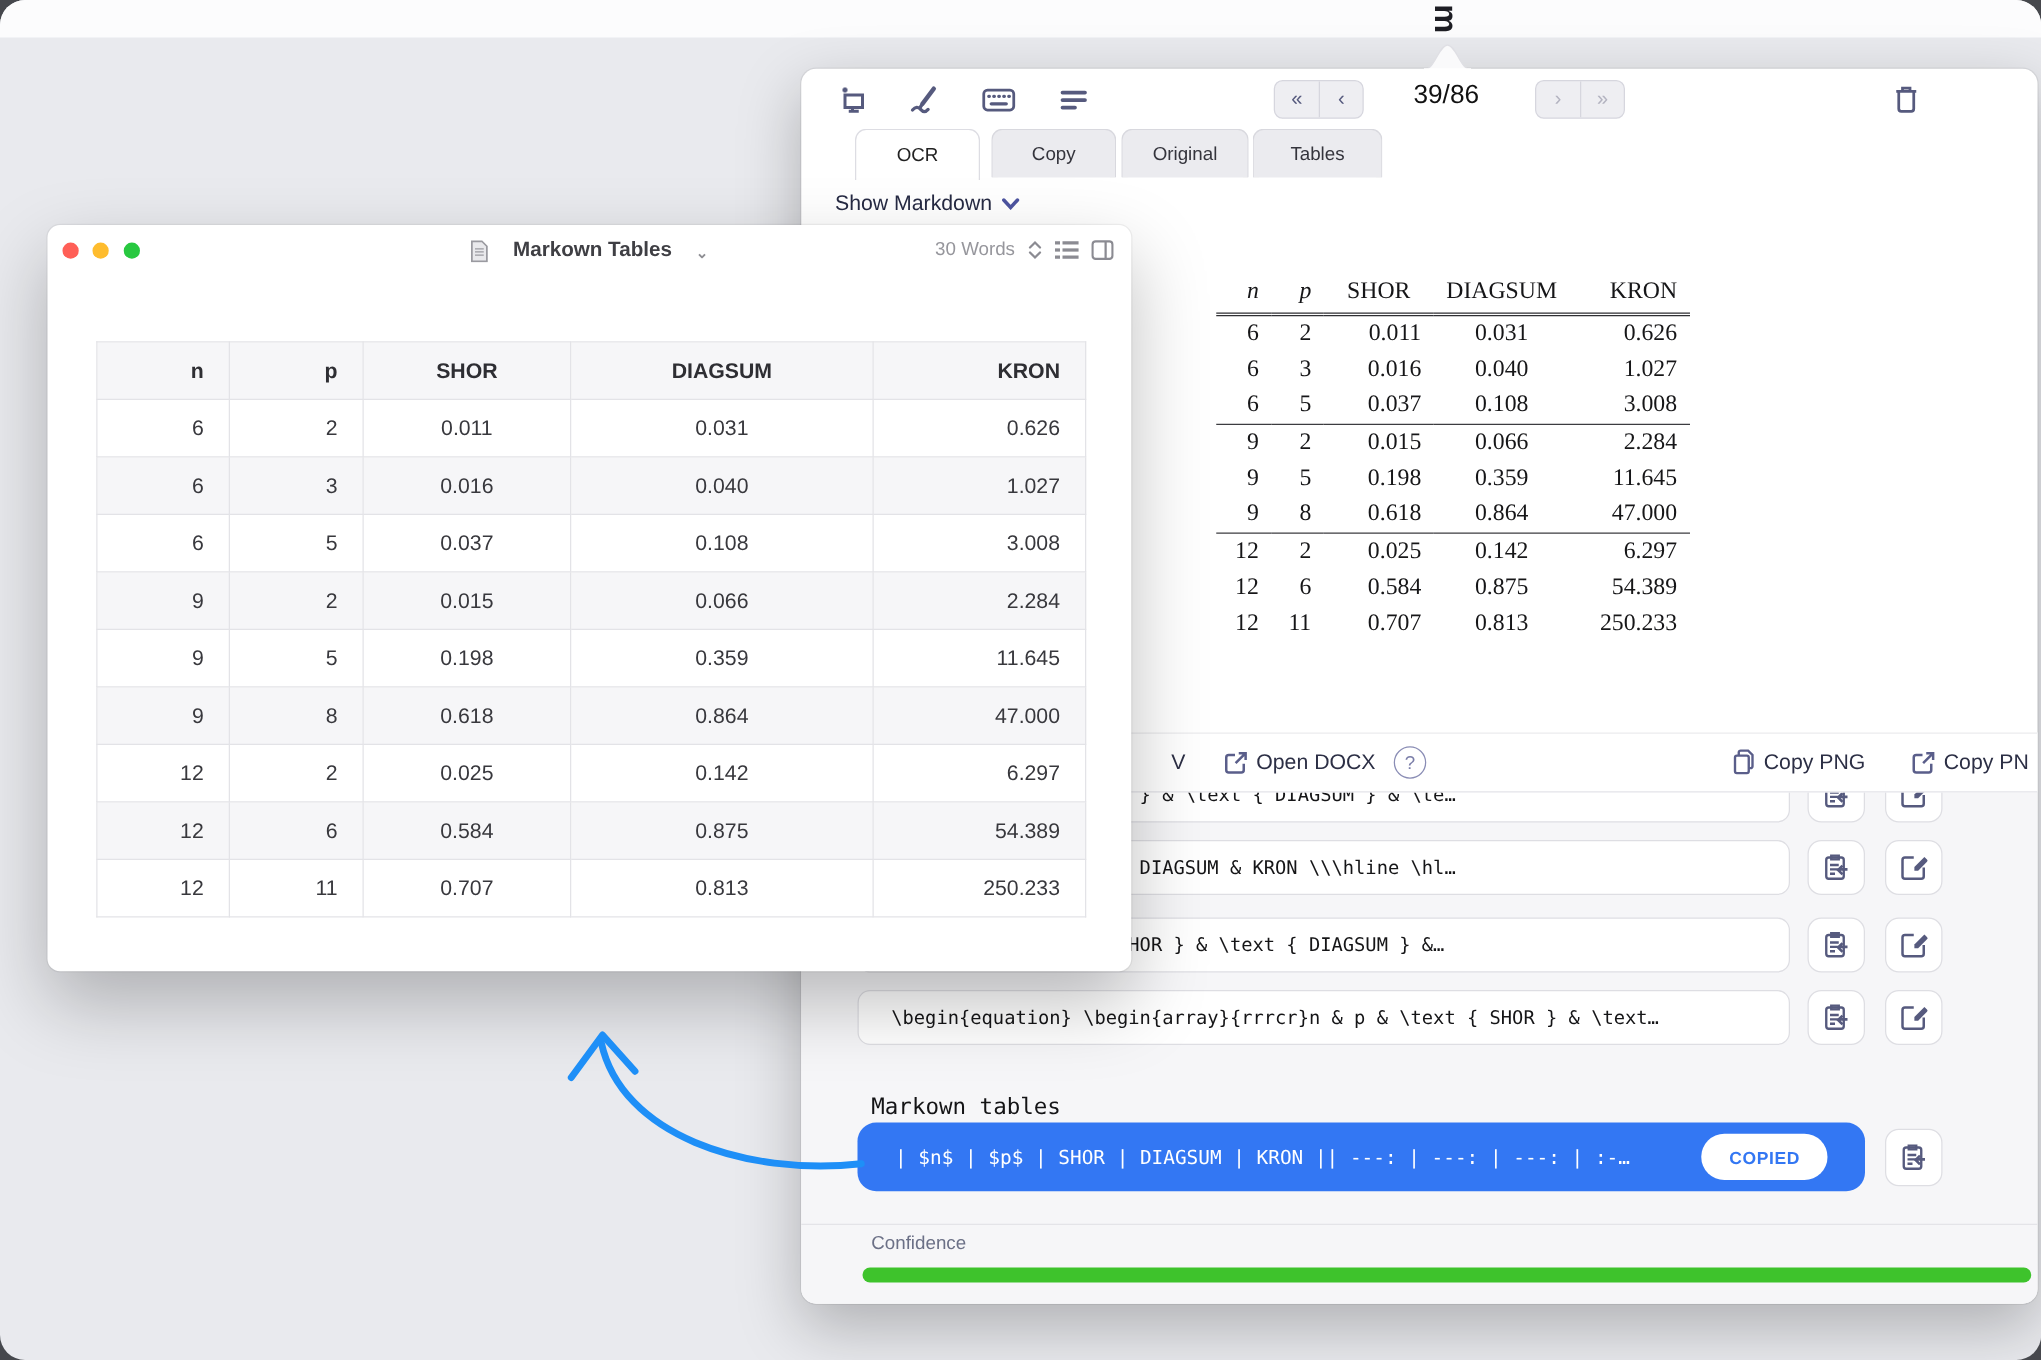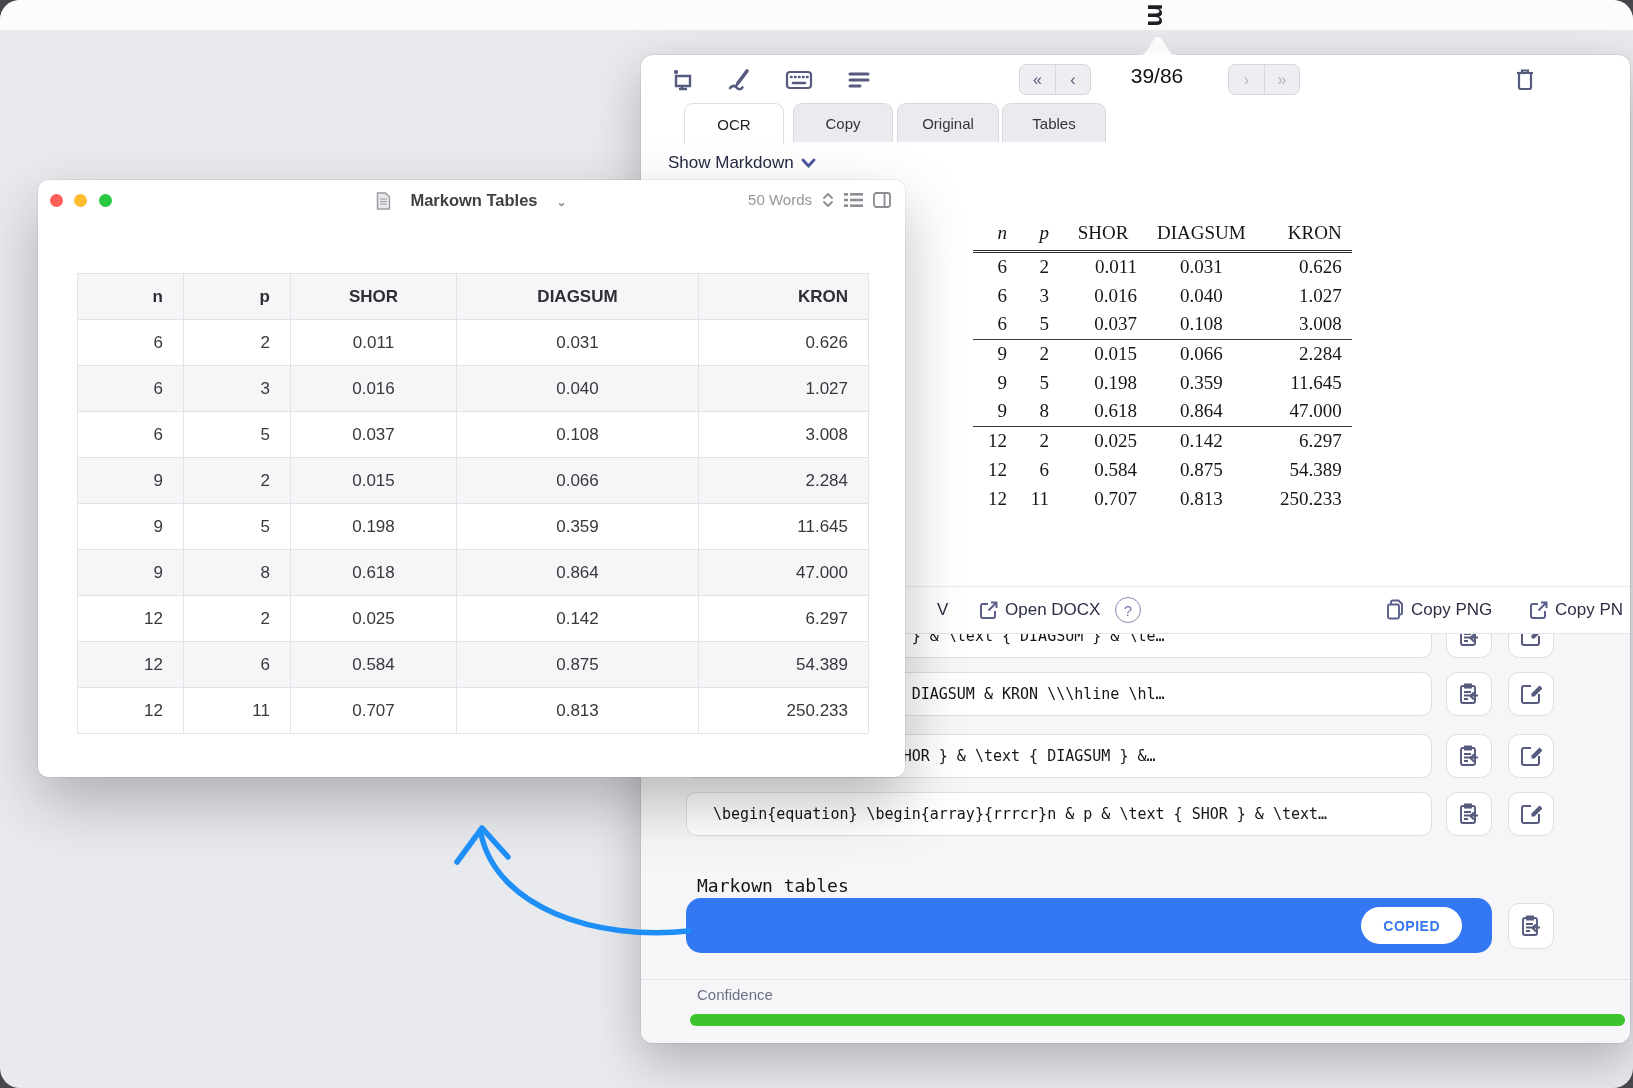--- a/index.html
+++ b/index.html
@@ -358,20 +358,21 @@
         <svg width="20" height="20" viewBox="0 0 20 20" fill="none" stroke="currentColor" stroke-width="2">
           <path d="M16 11 v5 a2 2 0 0 1 -2 2 H4 a2 2 0 0 1 -2 -2 V6 a2 2 0 0 1 2 -2 h5"></path>
           <path d="M12 2.5 h5.5 v5.5 M17.5 2.5 L9.5 10.5"></path>
         </svg>
         <span>Copy PN</span>
       </div>
     </div>
 
     <div class="md-label">Markown tables</div>
     <div class="md-bar" style="background: rgb(51, 119, 243);">
+      <code>| $n$ | $p$ | SHOR | DIAGSUM | KRON || ---: | ---: | ---: | :-…</code>
       <div class="copied-pill" style="color: rgb(51, 119, 243);">COPIED</div>
     </div>
     <div class="mini-btn" style="left:867px; top:848px; height:46px">
       <svg width="24" height="24" viewBox="0 0 24 24" fill="none" stroke="currentColor" stroke-width="1.9">
           <rect x="4" y="4" width="14" height="17" rx="2"></rect>
           <path d="M8 2.5 h6 v3 h-6 z"></path>
           <path d="M7 10 h7 M7 13.5 h7 M7 17 h4"></path>
           <path d="M21 13.5 h-7 m3 -3 l-3.5 3.5 3.5 3.5" stroke-width="2.1"></path>
         </svg>
     </div>
@@ -389,21 +390,21 @@
     <div class="ed-title">
       <svg width="15" height="18" viewBox="0 0 15 18" fill="none" stroke="#9a9aa0" stroke-width="1.4">
         <path d="M1.5 1 h8 L13.5 5 v12 h-12 z" fill="#e9e9ec"></path>
         <path d="M4 7 h7 M4 9.5 h7 M4 12 h7" stroke-width="1"></path>
       </svg>
       <span>Markown Tables</span>
       <span class="chev">⌄</span>
     </div>
 
     <div class="ed-right">
-      <span>50 Words</span>
+      <span>30 Words</span>
       <svg width="12" height="16" viewBox="0 0 12 16" fill="none" stroke="currentColor" stroke-width="1.8" stroke-linecap="round">
         <path d="M2 6 L6 2 L10 6 M2 10 L6 14 L10 10"></path>
       </svg>
       <svg width="19" height="16" viewBox="0 0 19 16" fill="currentColor">
         <rect x="0" y="1" width="4" height="2.6"></rect>
           <rect x="6" y="1" width="13" height="2.6"></rect>
         <rect x="0" y="6.7" width="4" height="2.6"></rect>
           <rect x="6" y="6.7" width="13" height="2.6"></rect>
         <rect x="0" y="12.4" width="4" height="2.6"></rect>
           <rect x="6" y="12.4" width="13" height="2.6"></rect>

